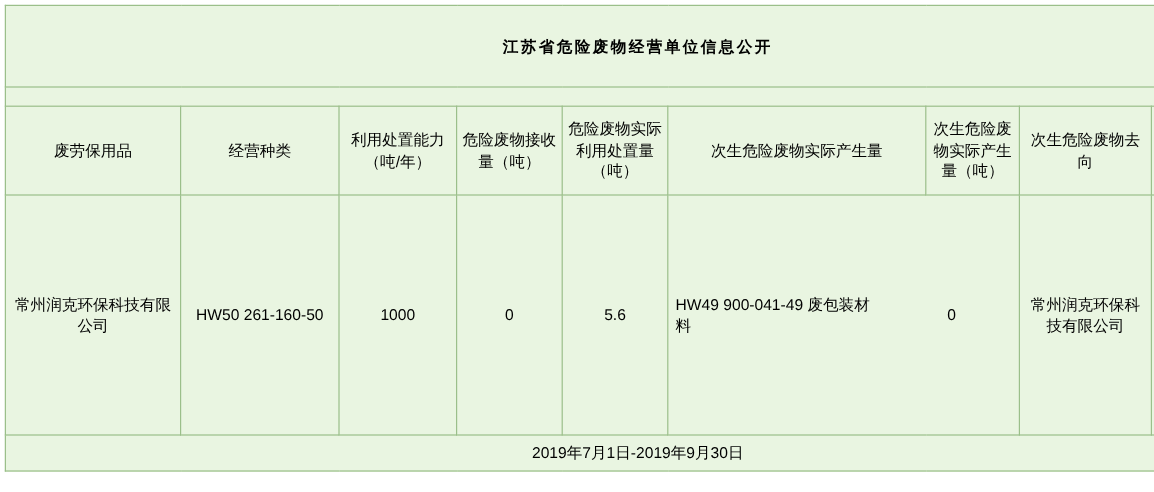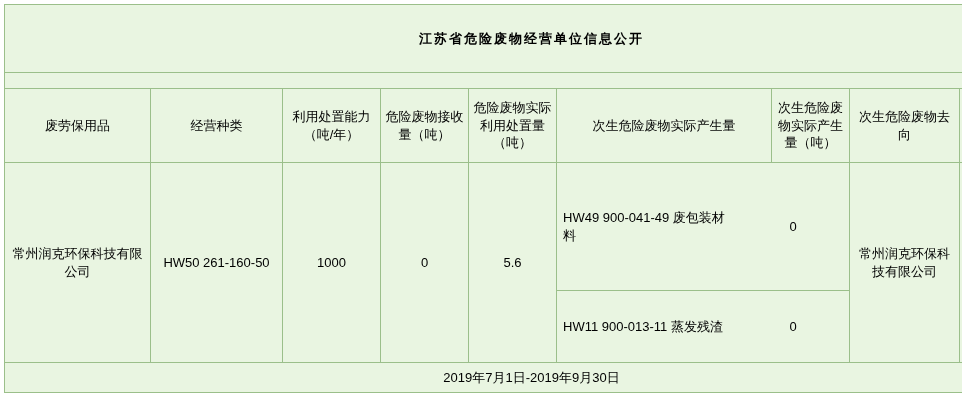--- a/index.html
+++ b/index.html
@@ -141,24 +141,20 @@
         <td class="body-cell mono-num">1000</td>
         <td class="body-cell mono-num">0</td>
         <td class="body-cell mono-num">5.6</td>
         <td class="body-cell nested-wrap" colspan="2">
           <table class="sub">
             <tbody>
               <tr>
                 <td class="sub-name">HW49 900-041-49 废包装材料</td>
                 <td class="sub-qty">0</td>
               </tr>
-              <tr>
-                <td class="sub-name">HW11 900-013-11 蒸发残渣</td>
-                <td class="sub-qty">0</td>
-              </tr>
             </tbody>
           </table>
         </td>
         <td class="body-cell">常州润克环保科技有限公司</td>
         <td class="body-cell">无</td>
       </tr>
       <tr>
         <td class="footer-cell" colspan="9">2019年7月1日-2019年9月30日</td>
       </tr>
     </tbody>

